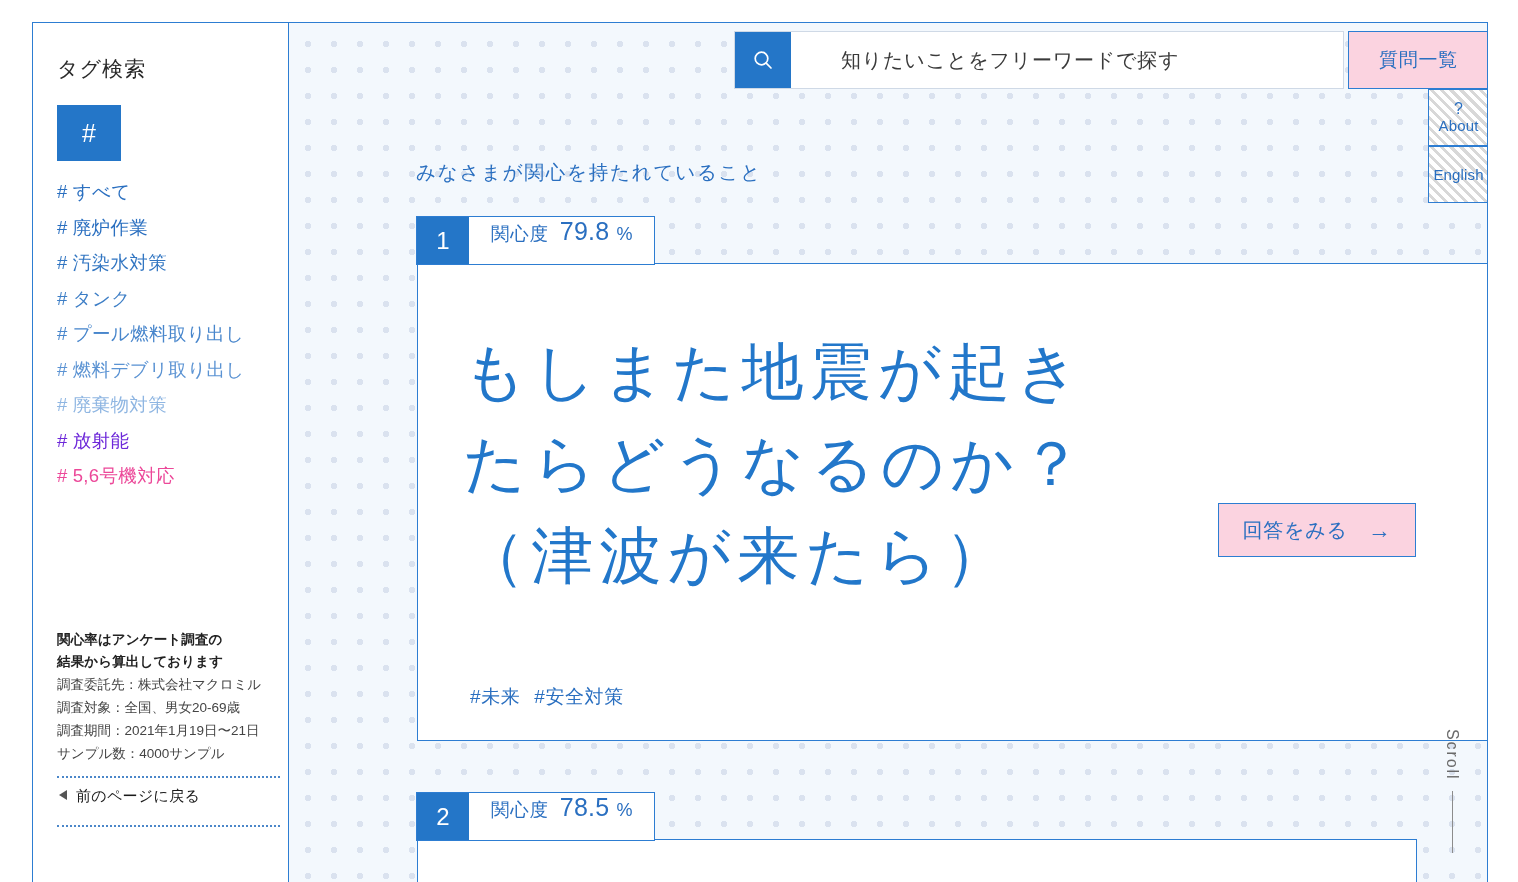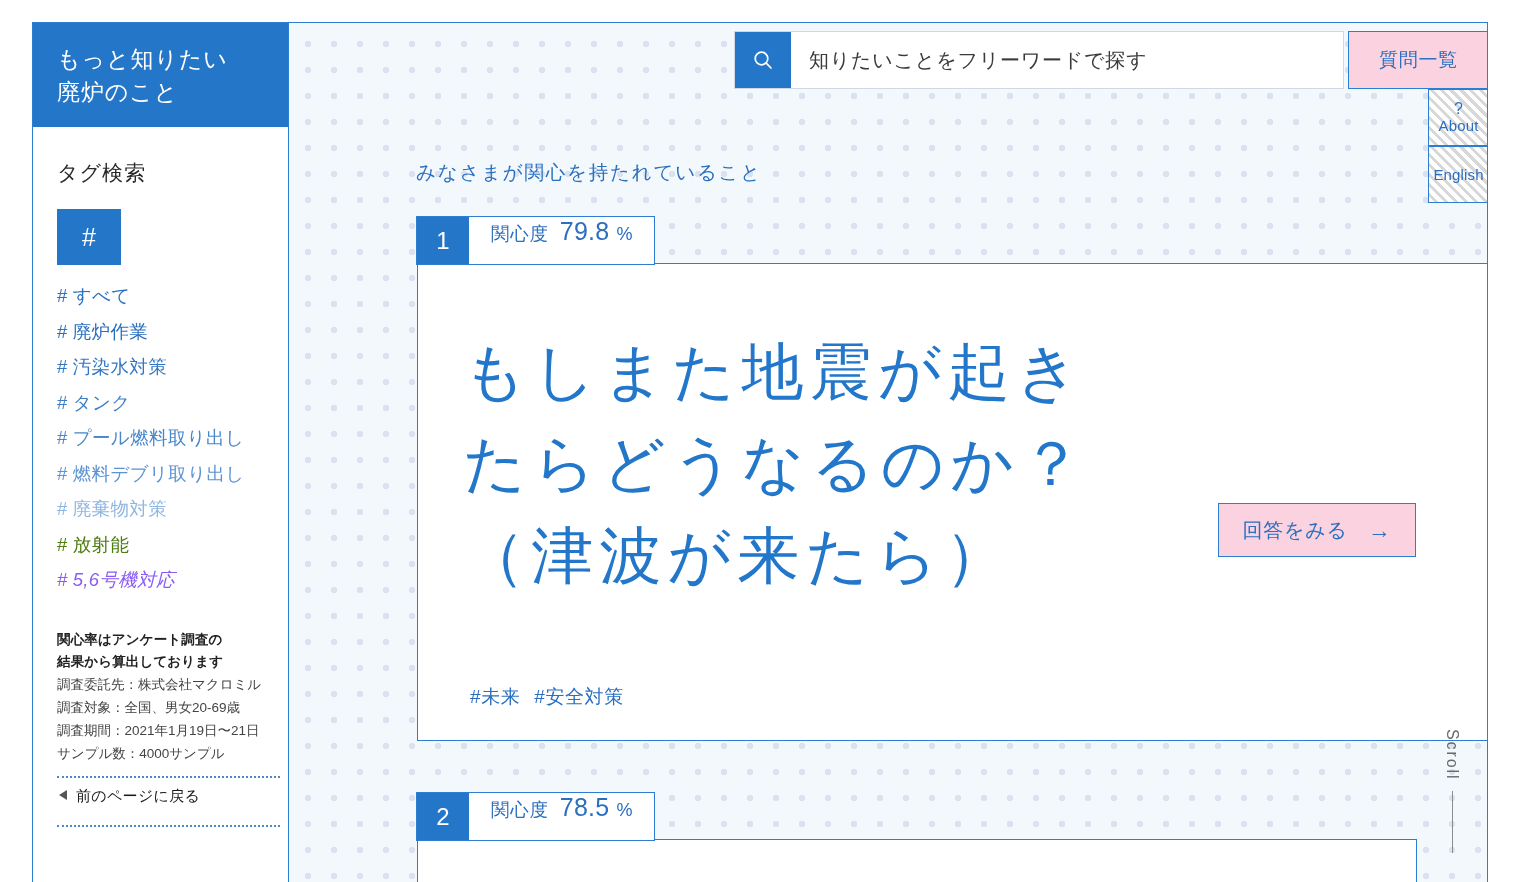--- a/index.html
+++ b/index.html
@@ -165,20 +165,21 @@
   }
   #search-input {
     flex: 1 1 auto;
     border: none; outline: none;
     font-size: 20px;
     color: #333333;
     padding: 0 18px;
     letter-spacing: .04em;
     font-family: inherit;
     background: transparent;
+    margin-left: 32px;
   }
   #search-input::placeholder { color: #3a3a3a; opacity: 1; }
 
   #questions-btn {
     position: absolute;
     left: 1059px; top: 8px;
     width: 141px; height: 58px;
     background: #fbd3e0;
     border: 1px solid #2d7dd2;
     color: #2a6fc0;
@@ -323,24 +324,20 @@
   }
 </style>
 </head>
 <body>
 
 <div id="page">
   <div id="app">
 
     <aside id="sidebar">
 
-      <div id="site-title">
-        <span>もっと知りたい</span>
-        <span>廃炉のこと</span>
-      </div>
 
       <div id="tag-search-heading">タグ検索</div>
 
       <div id="hash-badge">#</div>
 
       <ul id="tag-list">
         <li style="color:#2a6fc0;">
           <span class="hash">#</span><span>すべて</span>
         </li>
         <li style="color:#2a6fc0;">
@@ -354,24 +351,24 @@
         </li>
         <li style="color:#4886cc;">
           <span class="hash">#</span><span>プール燃料取り出し</span>
         </li>
         <li style="color:#5b93d3;">
           <span class="hash">#</span><span>燃料デブリ取り出し</span>
         </li>
         <li style="color:#8fb6e2;">
           <span class="hash">#</span><span>廃棄物対策</span>
         </li>
-        <li style="color:#4d7c0f;">
+        <li style="color:#6d28d9;">
           <span class="hash">#</span><span>放射能</span>
         </li>
-        <li style="color:#8b5cf6;font-style:italic;">
+        <li style="color:#ec4899;">
           <span class="hash">#</span><span>5,6号機対応</span>
         </li>
       </ul>
 
       <div id="survey-note">
         <div class="hl">関心率はアンケート調査の</div>
         <div class="hl">結果から算出しております</div>
         <div class="ln">調査委託先：株式会社マクロミル</div>
         <div class="ln">調査対象：全国、男女20-69歳</div>
         <div class="ln">調査期間：2021年1月19日〜21日</div>

